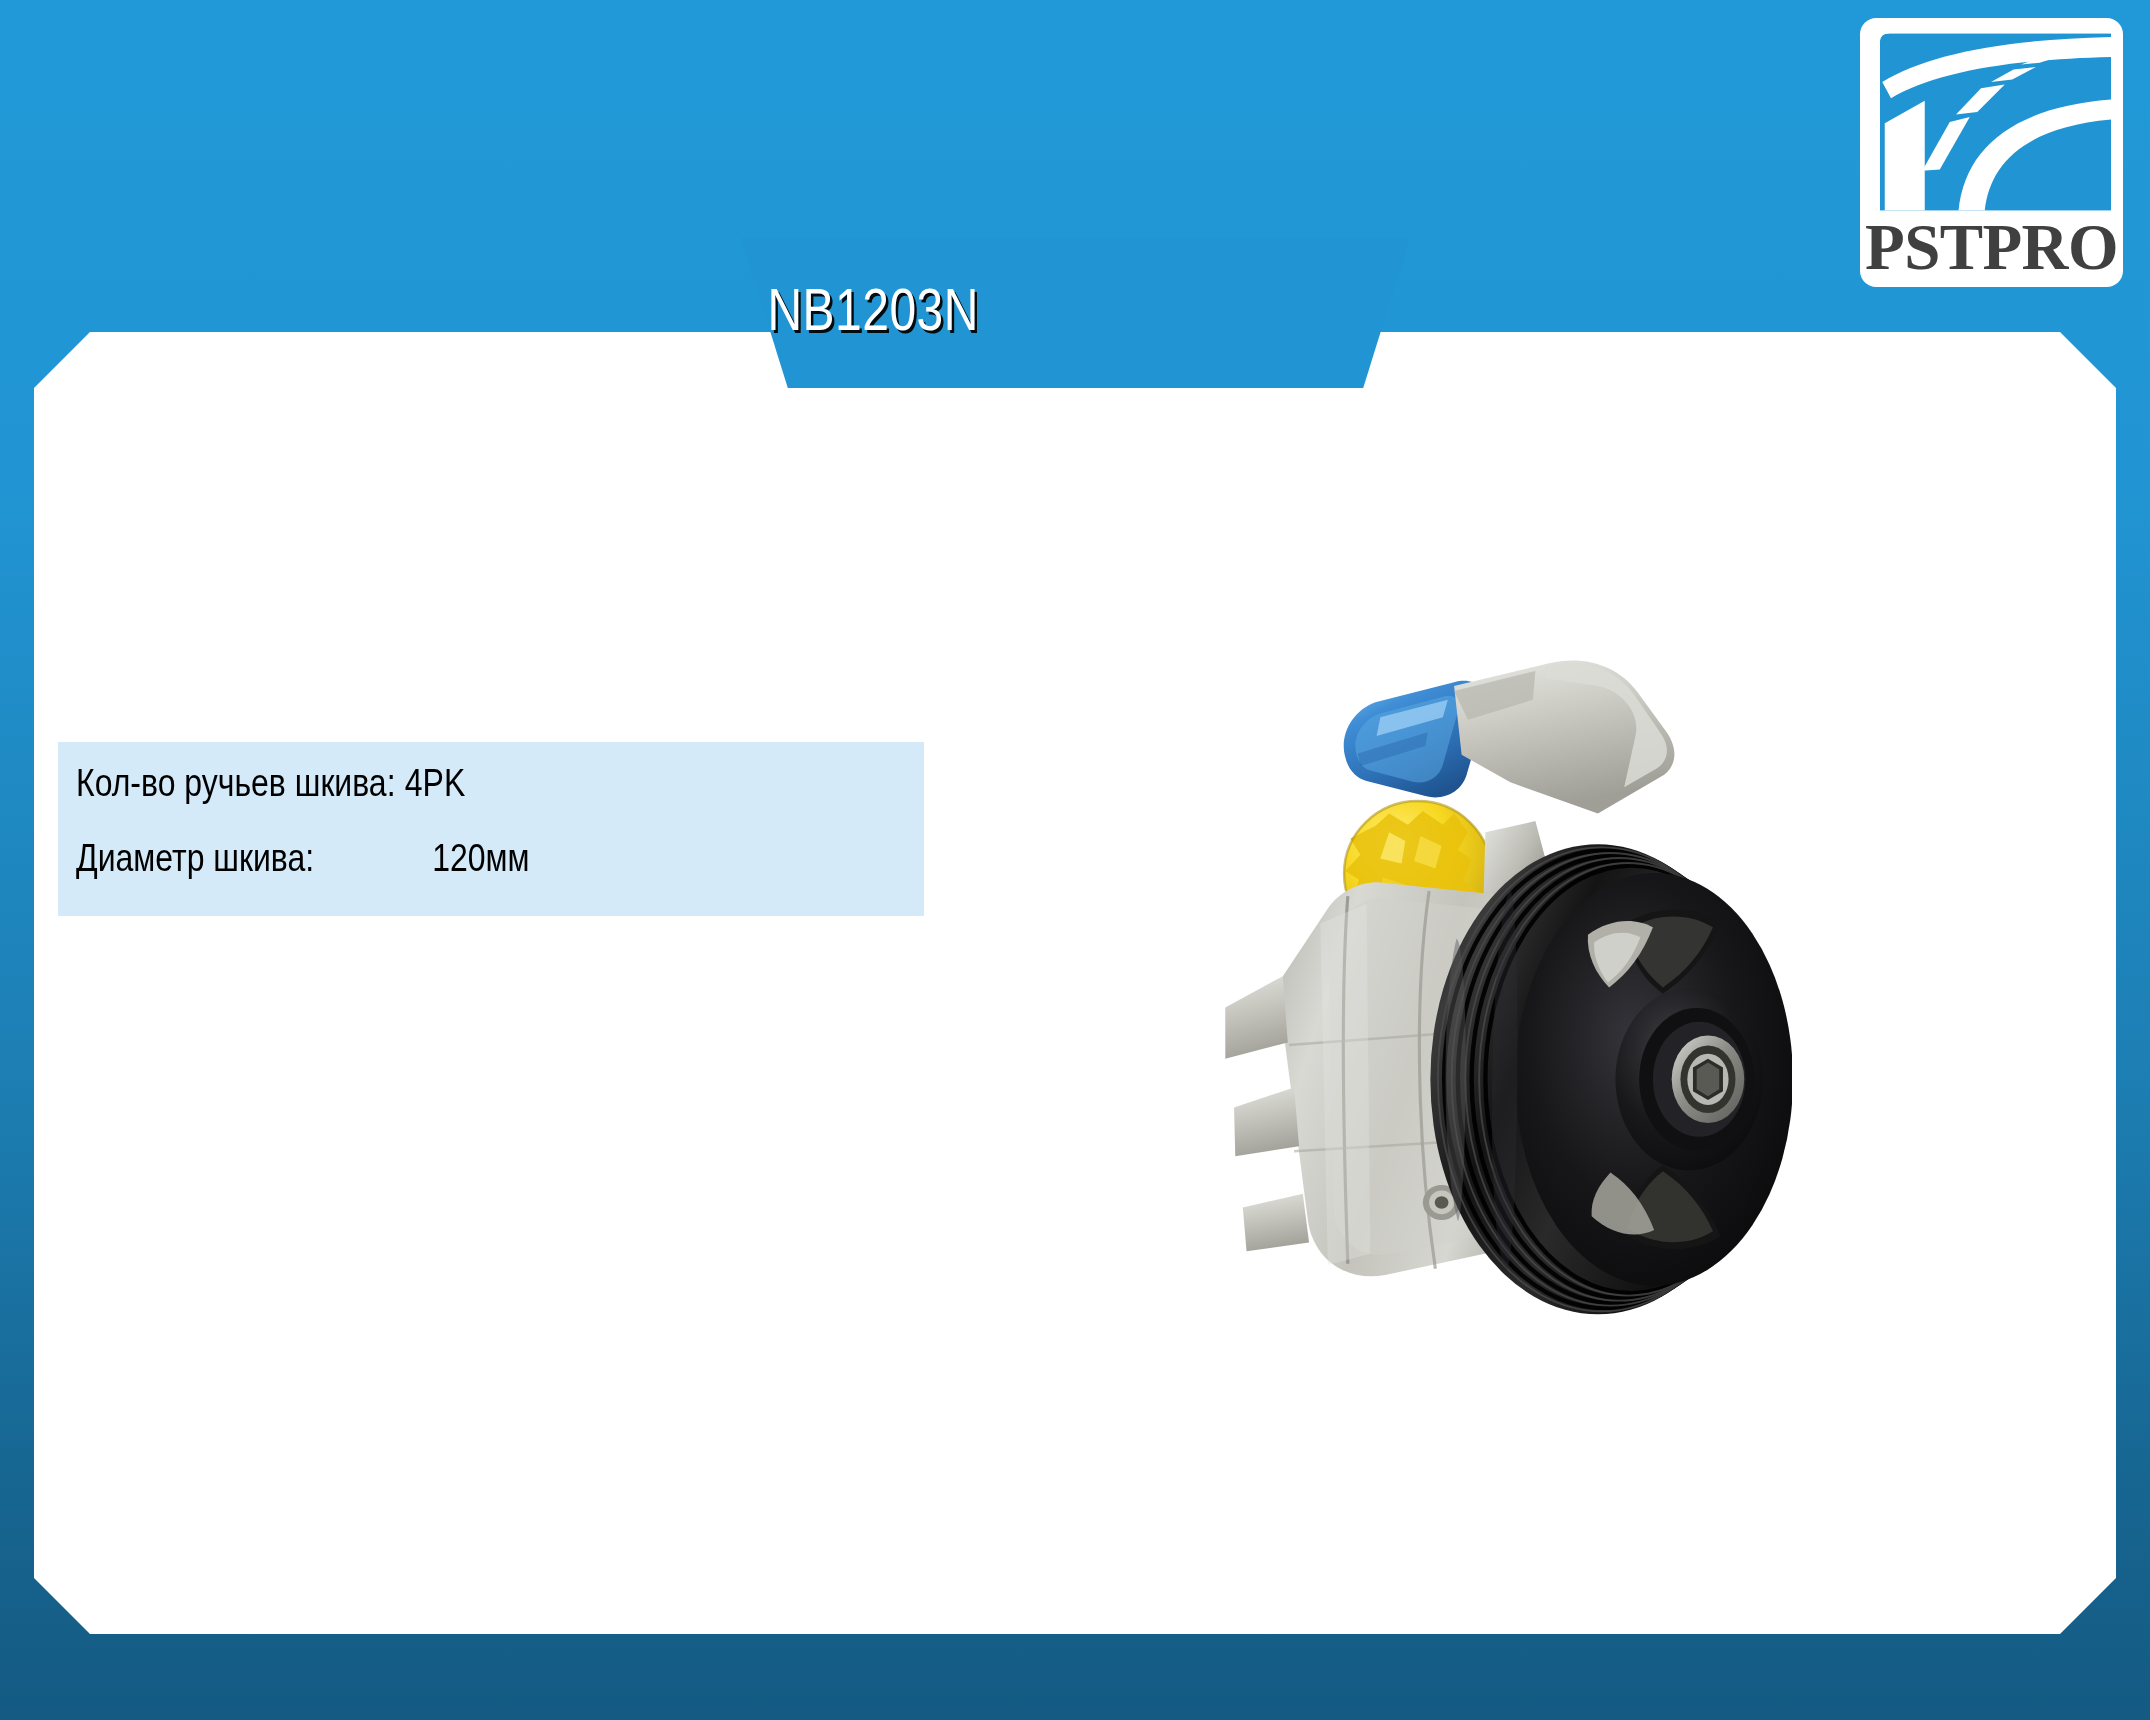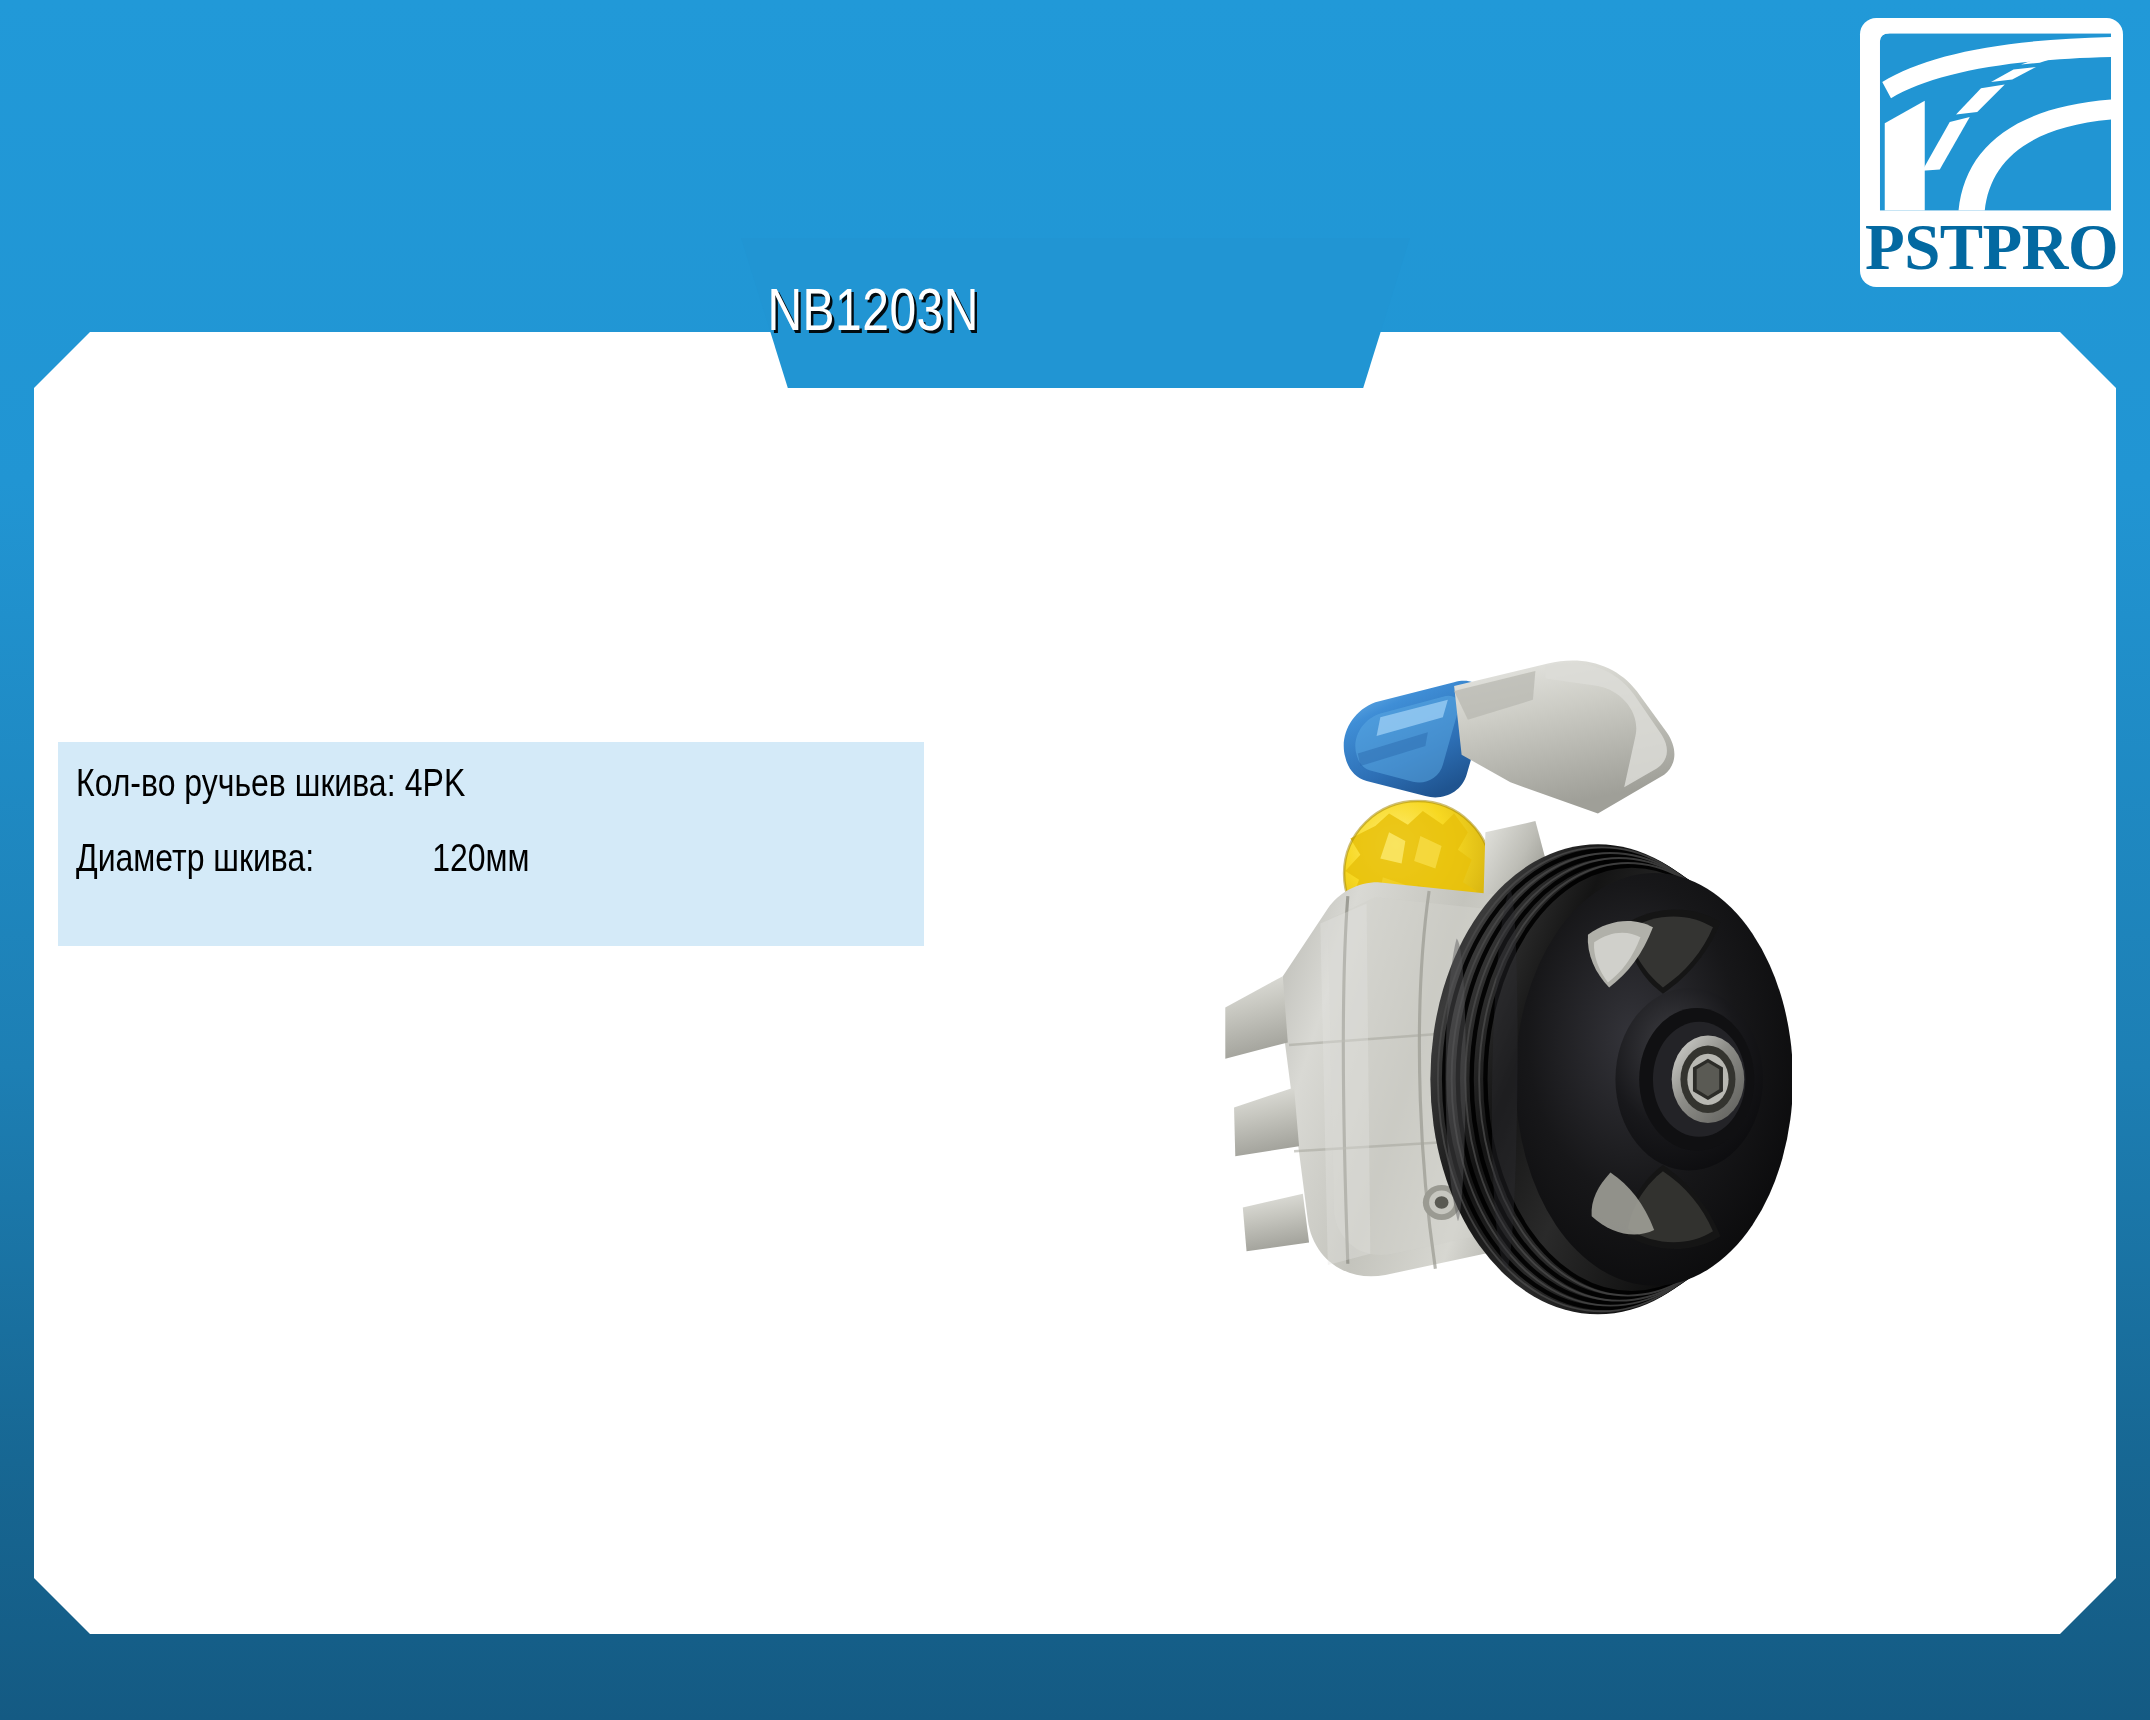--- a/index.html
+++ b/index.html
@@ -69,29 +69,29 @@
     border-radius:16.3px;
   }
   .logo-svg{ position:absolute; left:11.3px; top:10px; width:240px; height:188px; }
   .logo-word{
     position:absolute; left:0; right:0; bottom:6.3px;
     text-align:center;
     font-family:"Liberation Serif", serif;
     font-weight:700;
     font-size:65px;
     line-height:1;
-    color:#0369a1;
+    color:#404040;
     letter-spacing:-0.6px;
   }
 
   
   .spec-box{
     position:absolute;
     left:58px; top:742px;
-    width:866px; height:204px;
+    width:866px; height:174px;
     background:#d4eaf8;
     padding:21px 0 0 17.5px;
     z-index:5;
   }
   .spec-row{
     display:flex;
     align-items:baseline;
     white-space:nowrap;
     color:#000000;
     font-size:39px;

